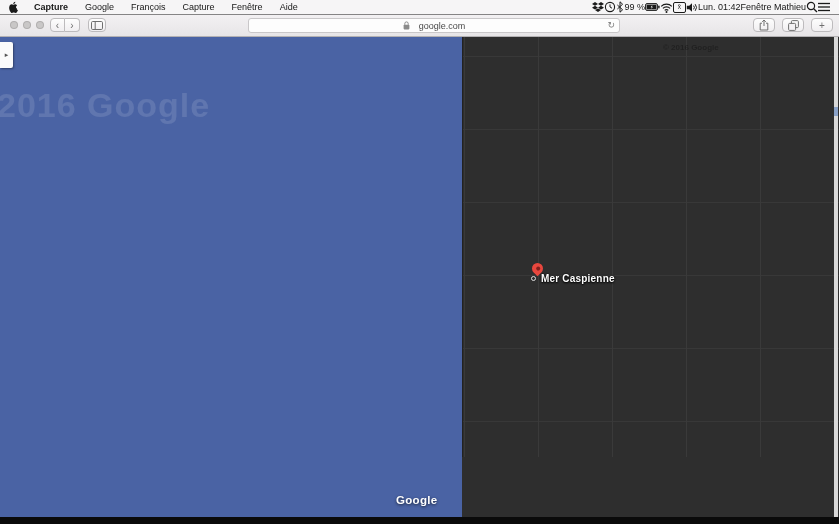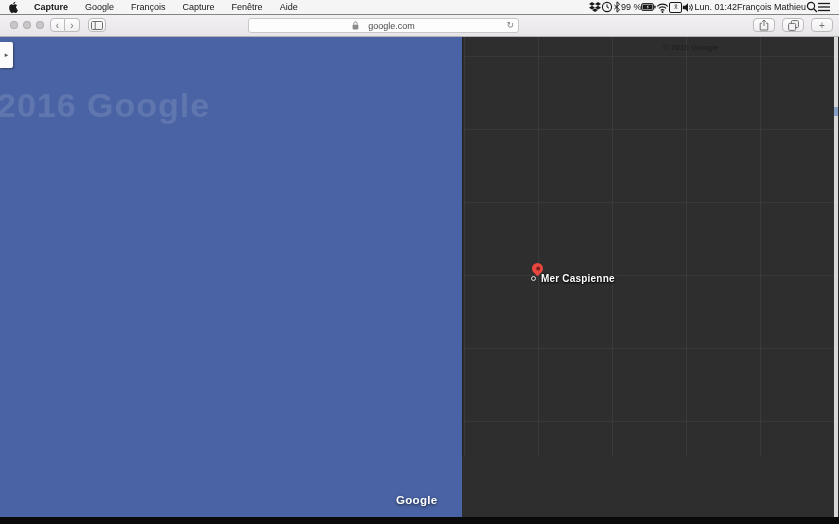--- a/index.html
+++ b/index.html
@@ -25,21 +25,21 @@
            background:linear-gradient(#f3f1f3,#e7e5e7);border-bottom:1px solid #b3b1b3;z-index:20;}
   .lights{position:absolute;left:10px;top:7px;display:flex;gap:5px;}
   .light{width:8px;height:8px;border-radius:50%;background:#c9c7c7;border:1px solid rgba(0,0,0,.12);box-sizing:border-box;}
   .navgroup{position:absolute;left:50px;top:4px;display:flex;}
   .tbtn{height:14px;min-width:15px;border:1px solid #bdbbbd;background:linear-gradient(#fdfdfd,#f1eff1);
         border-radius:4px;display:flex;align-items:center;justify-content:center;
         font-size:10px;color:#6f6f6f;box-sizing:border-box;padding:0 2px;}
   .navgroup .tbtn:first-child{border-radius:4px 0 0 4px;}
   .navgroup .tbtn:last-child{border-radius:0 4px 4px 0;border-left:none;}
   .sidebarbtn{position:absolute;left:88px;top:4px;width:18px;}
-  .urlfield{position:absolute;left:248px;top:4px;width:271px;height:15px;background:#fdfdfd;
+  .urlfield{position:absolute;left:248px;top:4px;width:372px;height:15px;background:#fdfdfd;
             border:1px solid #c9c7c9;border-radius:3px;box-sizing:border-box;
             display:flex;align-items:center;justify-content:center;gap:9px;
             font-size:9px;color:#4a4a4a;}
   .reload{position:absolute;right:4px;top:1px;font-size:9px;color:#7c7c7c;}
   .tb-right{position:absolute;right:6px;top:4px;display:flex;gap:7px;align-items:center;}
   .tb-right .tbtn{width:22px;}
 
   
   .page{position:absolute;top:37px;left:0;width:839px;height:480px;background:#2e2e2e;}
   .pane-sea{position:absolute;left:0;top:0;width:462px;height:480px;background:#4a63a4;overflow:hidden;}
@@ -130,21 +130,21 @@
           </svg>
       </span>
       <span class="inputbox">x̄</span>
       <span class="sicon">
         <svg width="12" height="11" viewBox="0 0 12 11">
             <polygon points="0.8,3.8 3.2,3.8 6,1.2 6,9.8 3.2,7.2 0.8,7.2" fill="#1a1a1a"></polygon>
             <path d="M7.6 3.6 a3 3 0 0 1 0 3.8 M9.2 2.2 a5.2 5.2 0 0 1 0 6.6" fill="none" stroke="#1a1a1a" stroke-width="1"></path>
           </svg>
       </span>
       <span class="txt">Lun. 01:42</span>
-      <span class="txt">François Mathieu</span>
+      <span class="txt">Fenêtre Mathieu</span>
       <span class="sicon">
         <svg width="12" height="12" viewBox="0 0 12 12">
             <circle cx="5" cy="5" r="3.6" fill="none" stroke="#1a1a1a" stroke-width="1.2"></circle>
             <line x1="7.7" y1="7.7" x2="11" y2="11" stroke="#1a1a1a" stroke-width="1.3"></line>
           </svg>
       </span>
       <span class="sicon">
         <svg width="12" height="10" viewBox="0 0 12 10">
             <line x1="0" y1="1.5" x2="12" y2="1.5" stroke="#1a1a1a" stroke-width="1.3"></line>
             <line x1="0" y1="5" x2="12" y2="5" stroke="#1a1a1a" stroke-width="1.3"></line>

